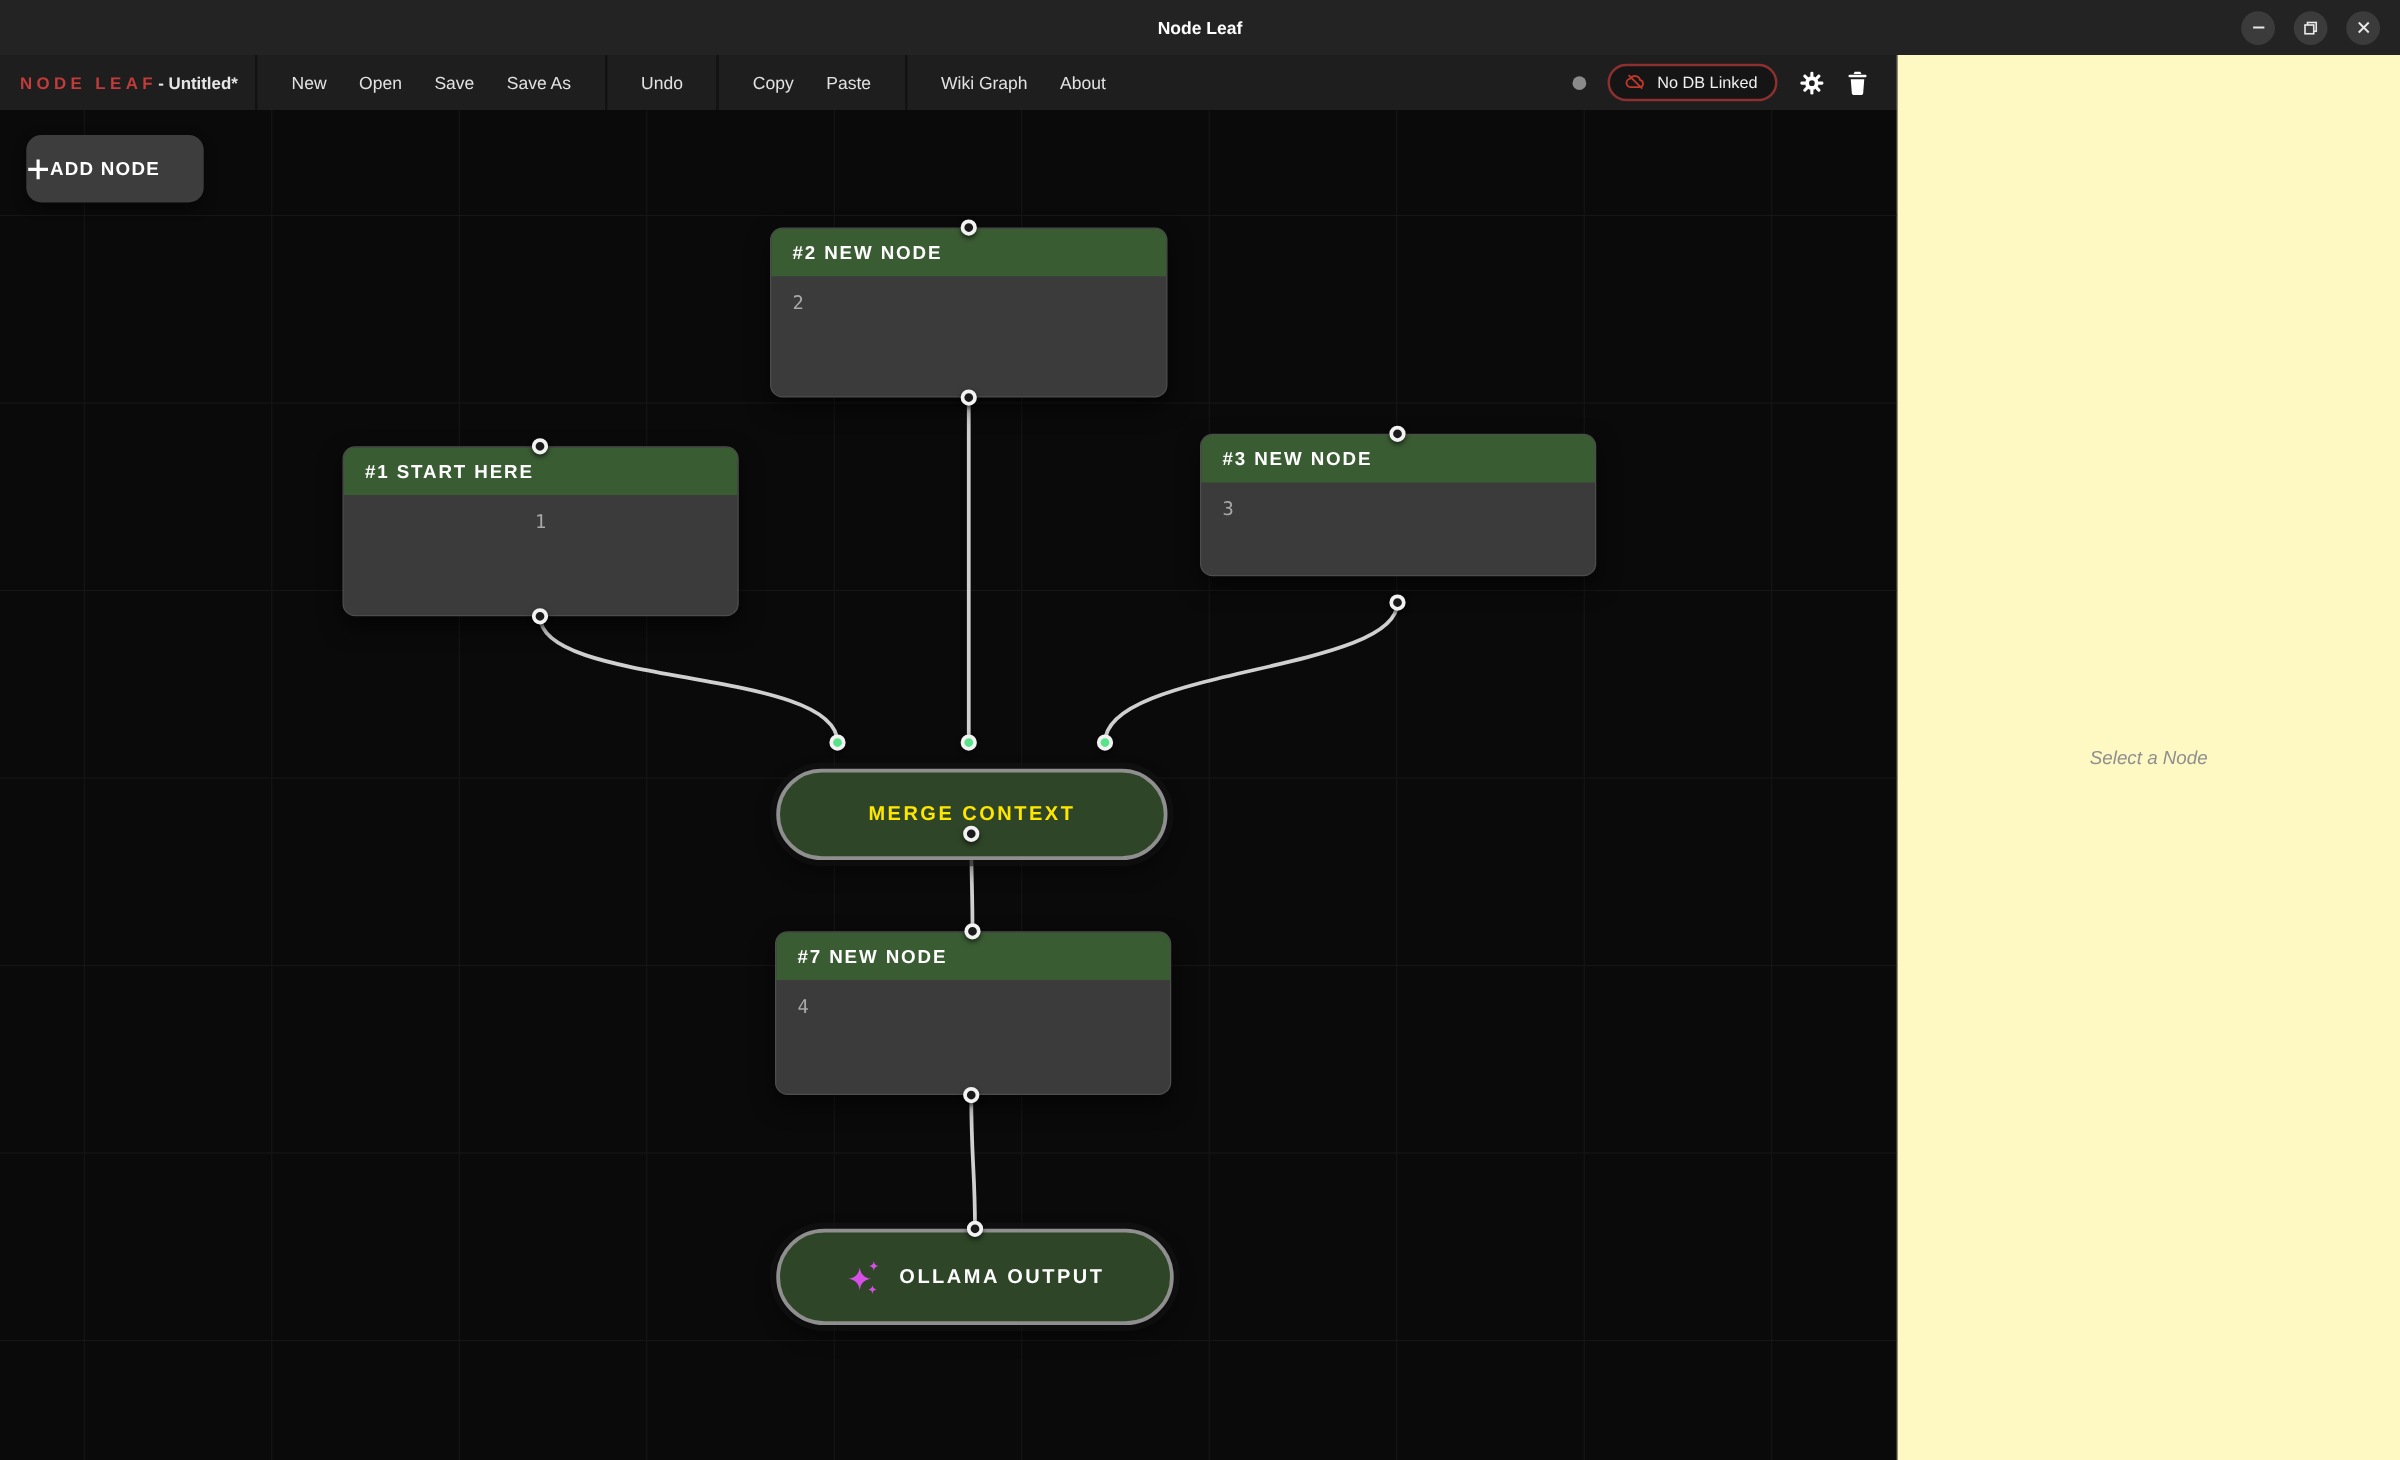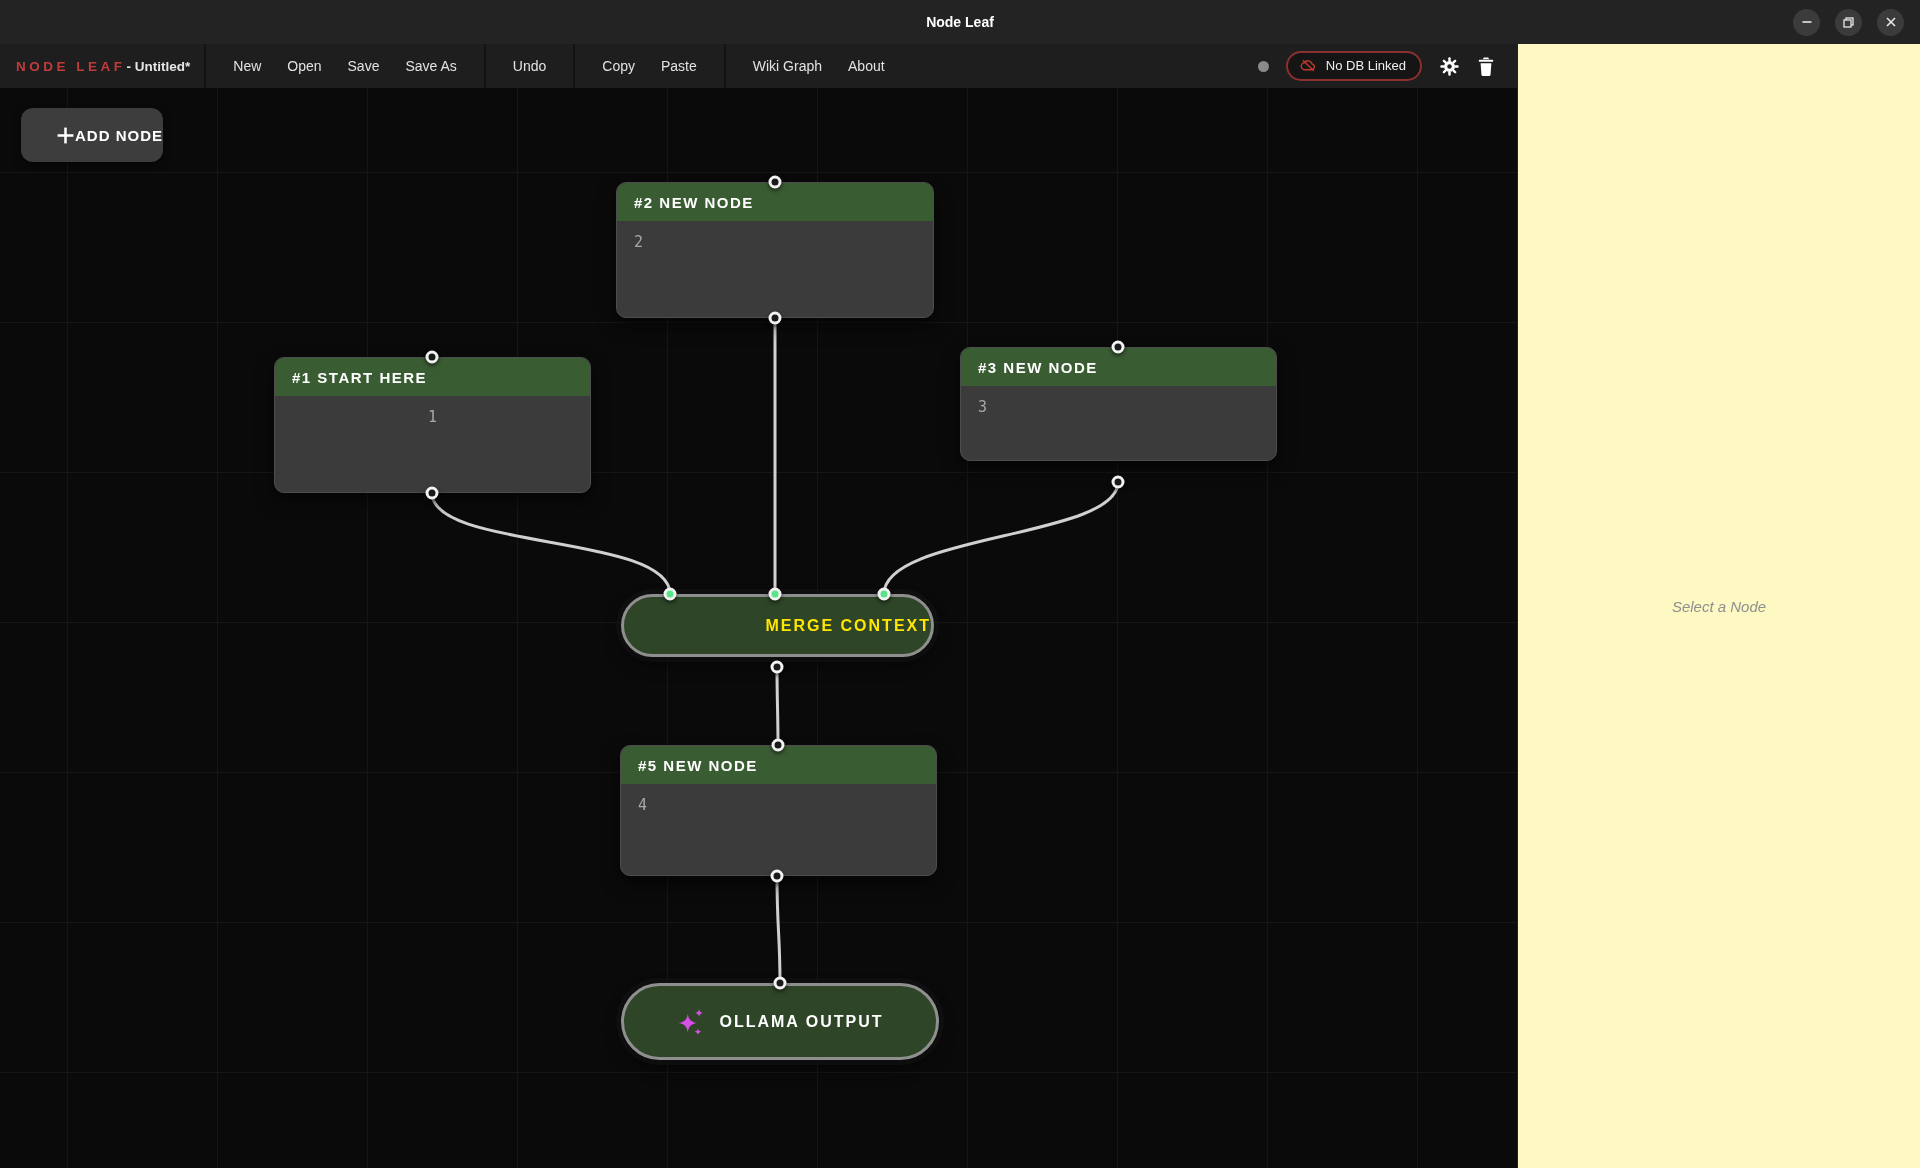--- a/index.html
+++ b/index.html
@@ -38,21 +38,21 @@
   
   .canvas { position:relative; flex:1; background-color:#0a0a0a;
     background-image:
       linear-gradient(#161616 1px, transparent 1px),
       linear-gradient(90deg, #161616 1px, transparent 1px);
     background-size:150px 150px, 150px 150px;
     background-position:0px 84px, 67px 0px; }
 
   .add-node-btn { position:absolute; left:21px; top:20px; width:142px; height:54px;
     background:#3d3d3d; border-radius:12px; display:flex; align-items:center;
-    justify-content:flex-end; gap:0; color:#ffffff; font-weight:bold; font-size:15px;
+    justify-content:flex-start; gap:0; color:#ffffff; font-weight:bold; font-size:15px;
     letter-spacing:1px; box-shadow:0 4px 10px rgba(0,0,0,.45); cursor:pointer; }
 
   .edges { position:absolute; inset:0; pointer-events:none; }
 
   .node { position:absolute; background:#3b3b3b; border:1px solid #4d4d4d;
     border-radius:10px; overflow:hidden; box-shadow:0 8px 18px rgba(0,0,0,.55);
     cursor:pointer; }
   .node-header { height:38px; background:#3a5c33; color:#ffffff; font-weight:bold;
     font-size:15px; letter-spacing:1.5px; display:flex; align-items:center;
     padding:0 17px; }
@@ -184,26 +184,26 @@
       <div class="node" style="left:274px; top:269px; width:317px; height:136px;text-align:center;">
         <div class="node-header">#1 START HERE</div>
         <div class="node-body">1</div>
       </div>
 
       <div class="node" style="left:960px; top:259px; width:317px; height:114px;">
         <div class="node-header">#3 NEW NODE</div>
         <div class="node-body">3</div>
       </div>
 
-      <div class="pill" style="left:621px; top:506px; width:313px; height:63px;justify-content:flex-end;">
+      <div class="pill" style="left:621px; top:527px; width:313px; height:73px;">
         <span class="pill-label yellow">MERGE CONTEXT</span>
       </div>
 
       <div class="node" style="left:620px; top:657px; width:317px; height:131px;">
-        <div class="node-header">#5 NEW NODE</div>
+        <div class="node-header">#7 NEW NODE</div>
         <div class="node-body">4</div>
       </div>
 
       <div class="pill" style="left:621px; top:895px; width:318px; height:77px;">
         <svg width="30" height="30" viewBox="0 0 28 28">
           <g fill="#d84fe8">
             <path transform="translate(11,15)" d="M0,-8.5 C0.8,-3.3 3.3,-0.8 8.5,0 C3.3,0.8 0.8,3.3 0,8.5 C-0.8,3.3 -3.3,0.8 -8.5,0 C-3.3,-0.8 -0.8,-3.3 0,-8.5 Z"></path>
             <path transform="translate(21.5,5.5) scale(0.42)" d="M0,-8.5 C0.8,-3.3 3.3,-0.8 8.5,0 C3.3,0.8 0.8,3.3 0,8.5 C-0.8,3.3 -3.3,0.8 -8.5,0 C-3.3,-0.8 -0.8,-3.3 0,-8.5 Z"></path>
             <path transform="translate(20.5,23) scale(0.38)" d="M0,-8.5 C0.8,-3.3 3.3,-0.8 8.5,0 C3.3,0.8 0.8,3.3 0,8.5 C-0.8,3.3 -3.3,0.8 -8.5,0 C-3.3,-0.8 -0.8,-3.3 0,-8.5 Z"></path>
           </g>

